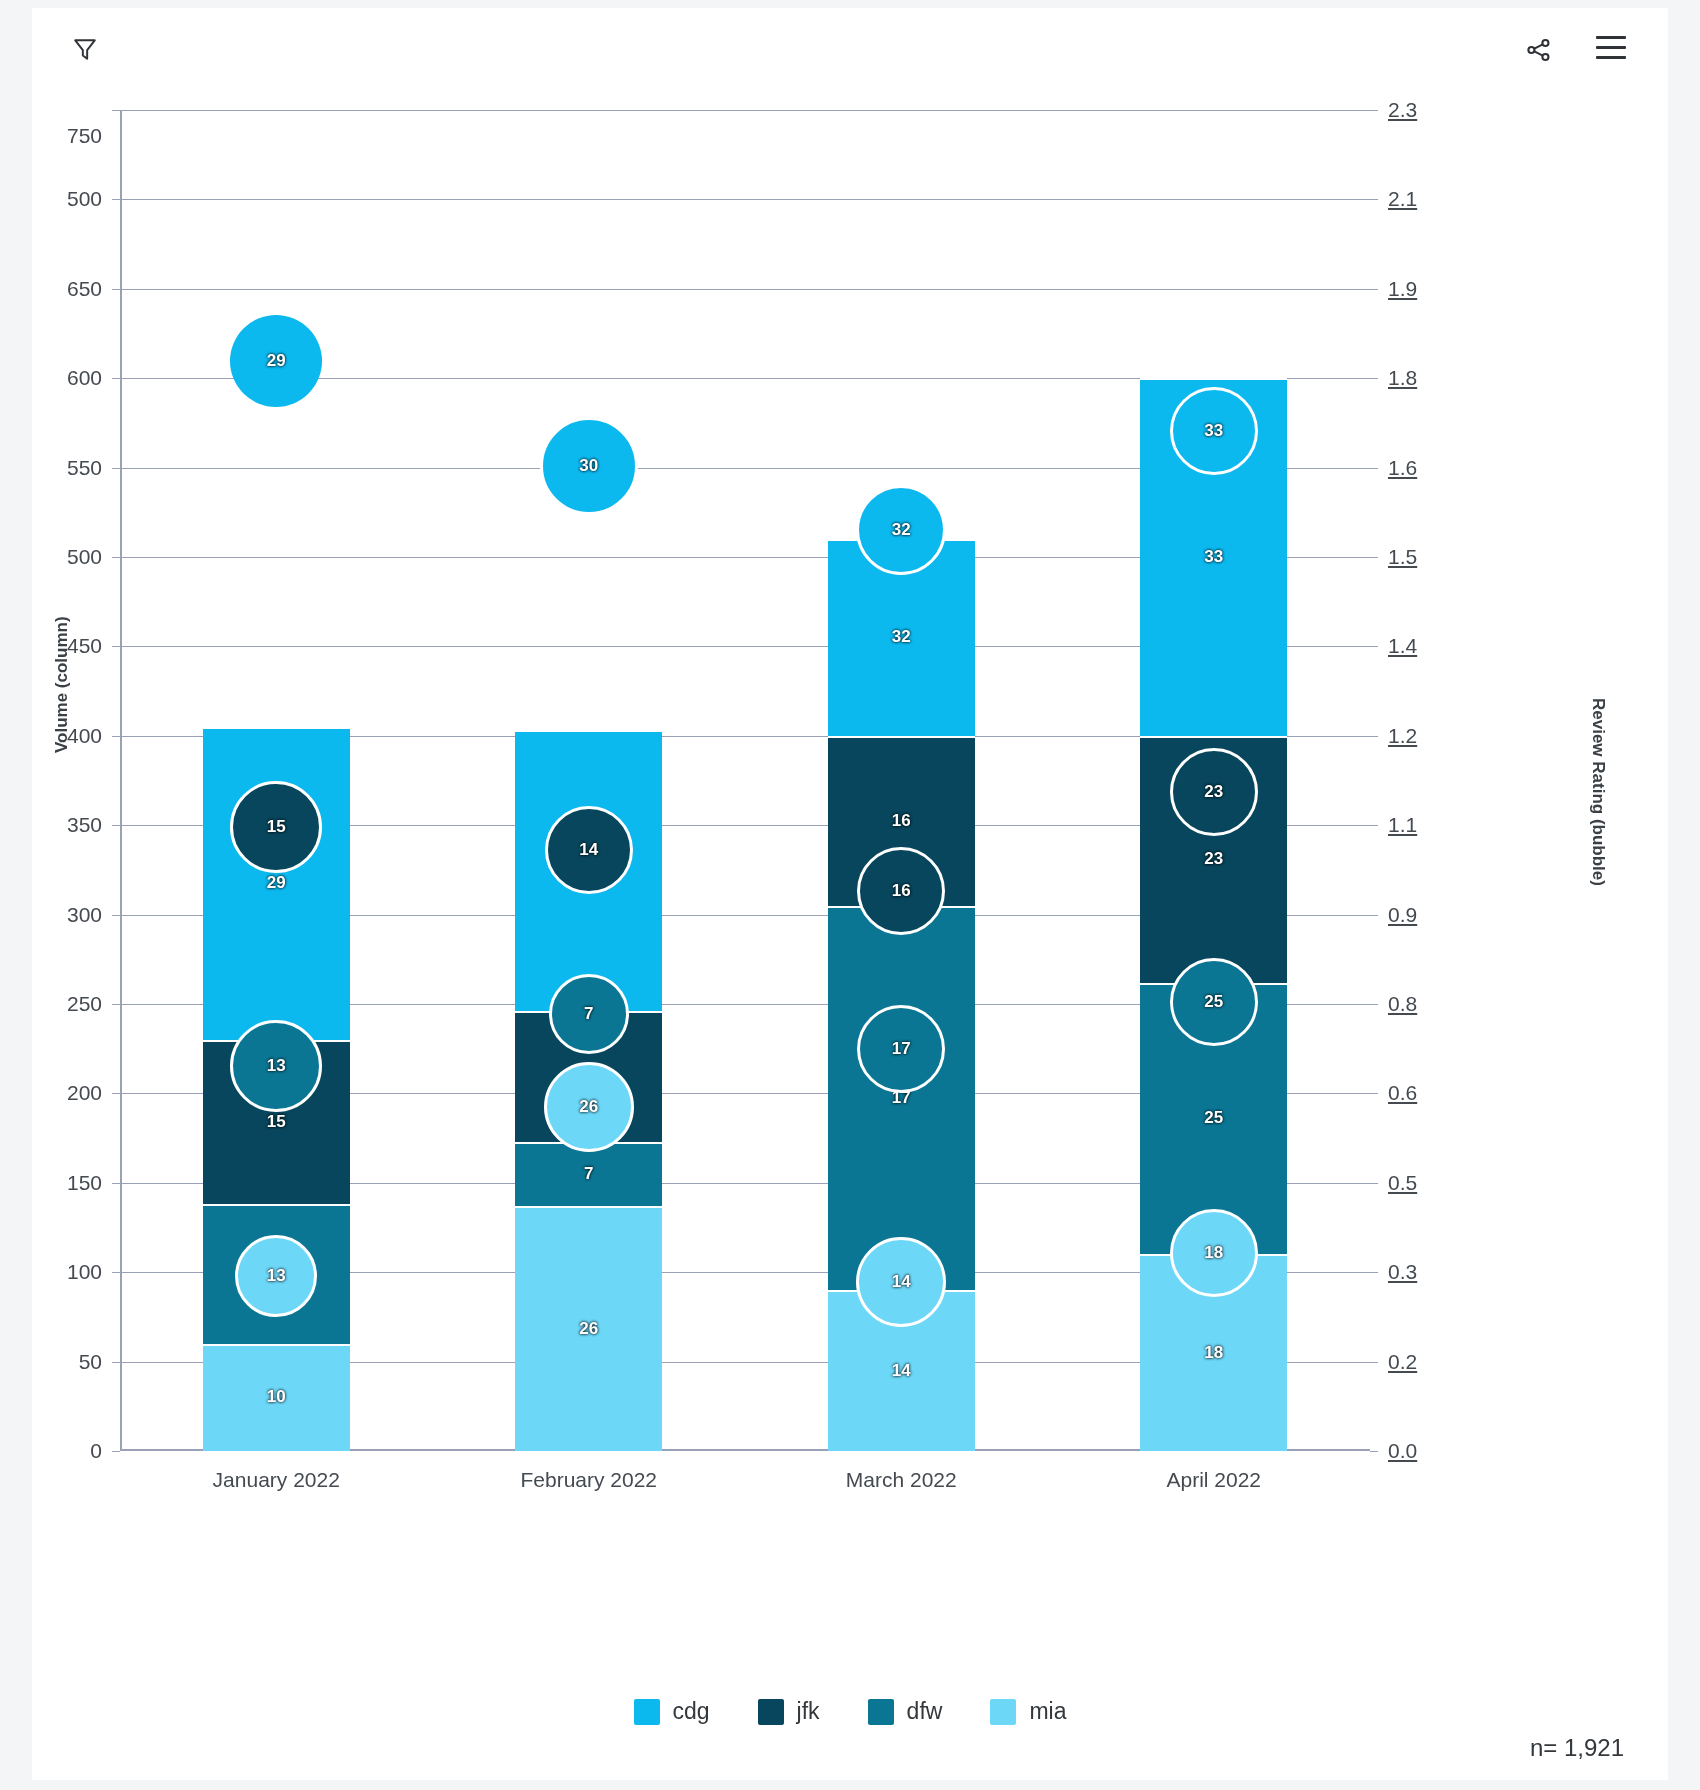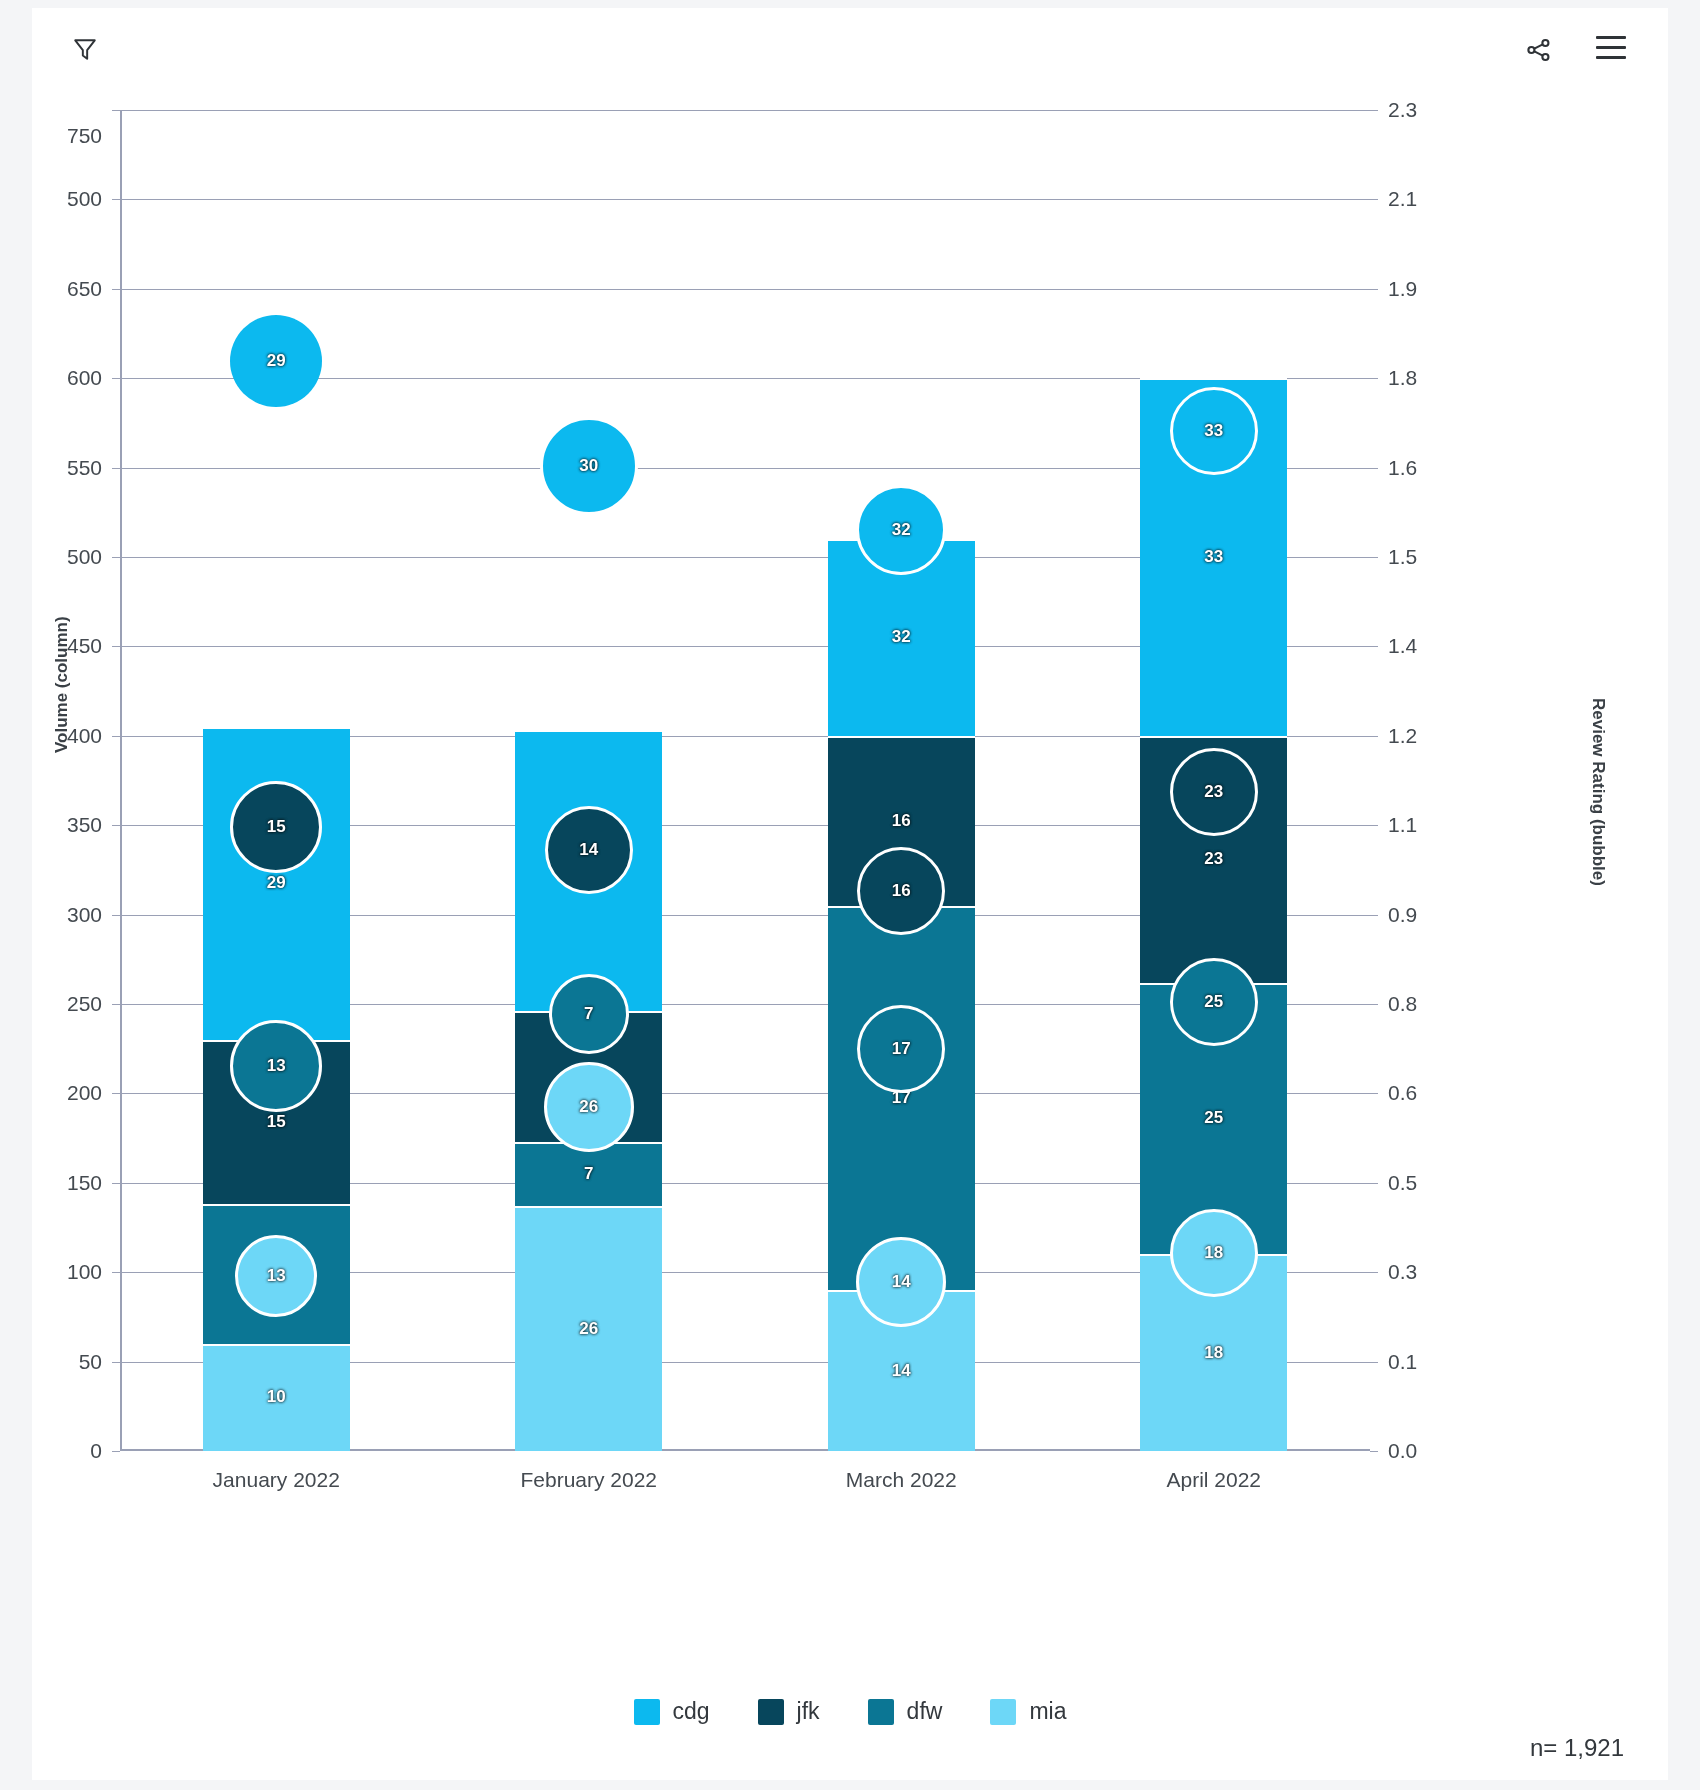--- a/index.html
+++ b/index.html
@@ -54,20 +54,21 @@
   }
   .ytick-left {
     position: absolute; right: 1268px;
     font-size: 21px; color: #444a50; white-space: nowrap;
     transform: translateY(-50%);
   }
   .ytick-right {
     position: absolute; left: 1268px;
     font-size: 21px; color: #444a50; white-space: nowrap;
     transform: translateY(-50%);
+    text-decoration: underline;
   }
   .tickmark-l { position: absolute; left: -8px; width: 8px; height: 1px; background:#9aa0b5;}
   .tickmark-r { position: absolute; right: -8px; width: 8px; height: 1px; background:#9aa0b5;}
 
   #ylabel-left {
     position: absolute; left: 20px; top: 745px;
     font-size: 17px; font-weight: bold; color: #3a4046;
     transform: rotate(-90deg); transform-origin: left top;
     white-space: nowrap;
   }
@@ -200,21 +201,21 @@
         <div class="ytick-left" style="top: 178.8px;">650</div>
         <div class="tickmark-l" style="top: 178.8px;"></div>
         <div class="ytick-left" style="top: 89.4px;">500</div>
         <div class="tickmark-l" style="top: 89.4px;"></div>
         <div class="ytick-left" style="top: 0px; margin-top: 26px;">750</div>
         <div class="tickmark-l" style="top: 0px;"></div>
       </div>
     <div id="ytick-layer-r">
         <div class="ytick-right" style="top: 1341px;">0.0</div>
         <div class="tickmark-r" style="top: 1341px;"></div>
-        <div class="ytick-right" style="top: 1251.6px;">0.1</div>
+        <div class="ytick-right" style="top: 1251.6px;">0.2</div>
         <div class="tickmark-r" style="top: 1251.6px;"></div>
         <div class="ytick-right" style="top: 1162.2px;">0.3</div>
         <div class="tickmark-r" style="top: 1162.2px;"></div>
         <div class="ytick-right" style="top: 1072.8px;">0.5</div>
         <div class="tickmark-r" style="top: 1072.8px;"></div>
         <div class="ytick-right" style="top: 983.4px;">0.6</div>
         <div class="tickmark-r" style="top: 983.4px;"></div>
         <div class="ytick-right" style="top: 894px;">0.8</div>
         <div class="tickmark-r" style="top: 894px;"></div>
         <div class="ytick-right" style="top: 804.6px; text-align: right;">0.9</div>

